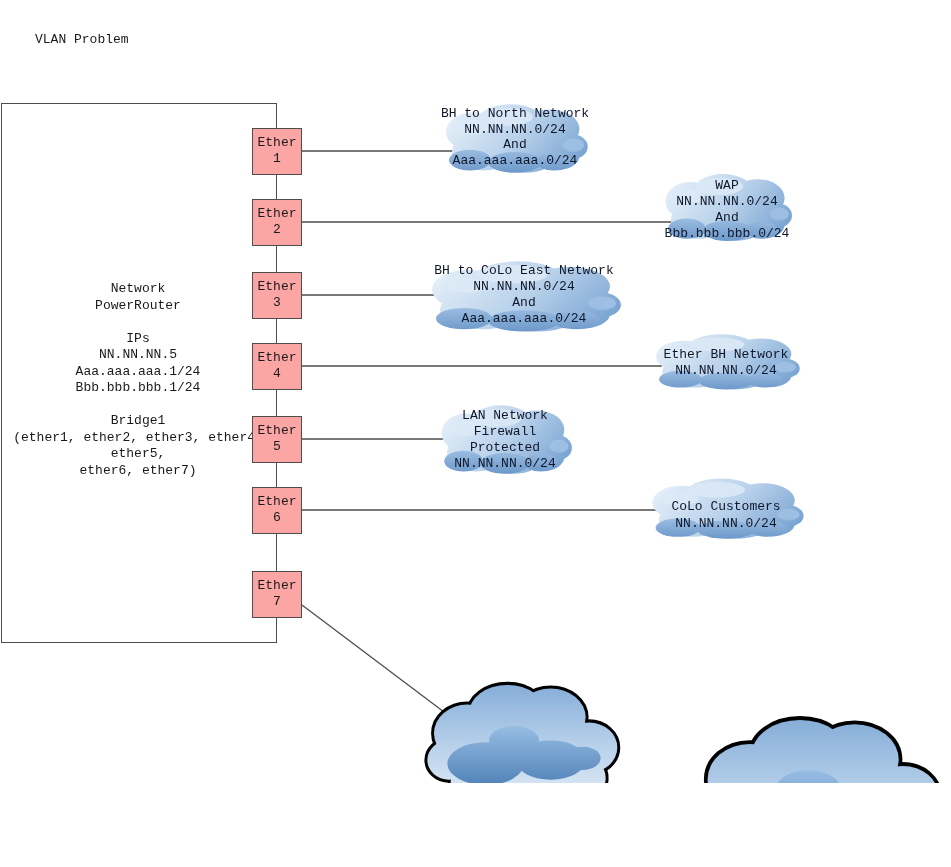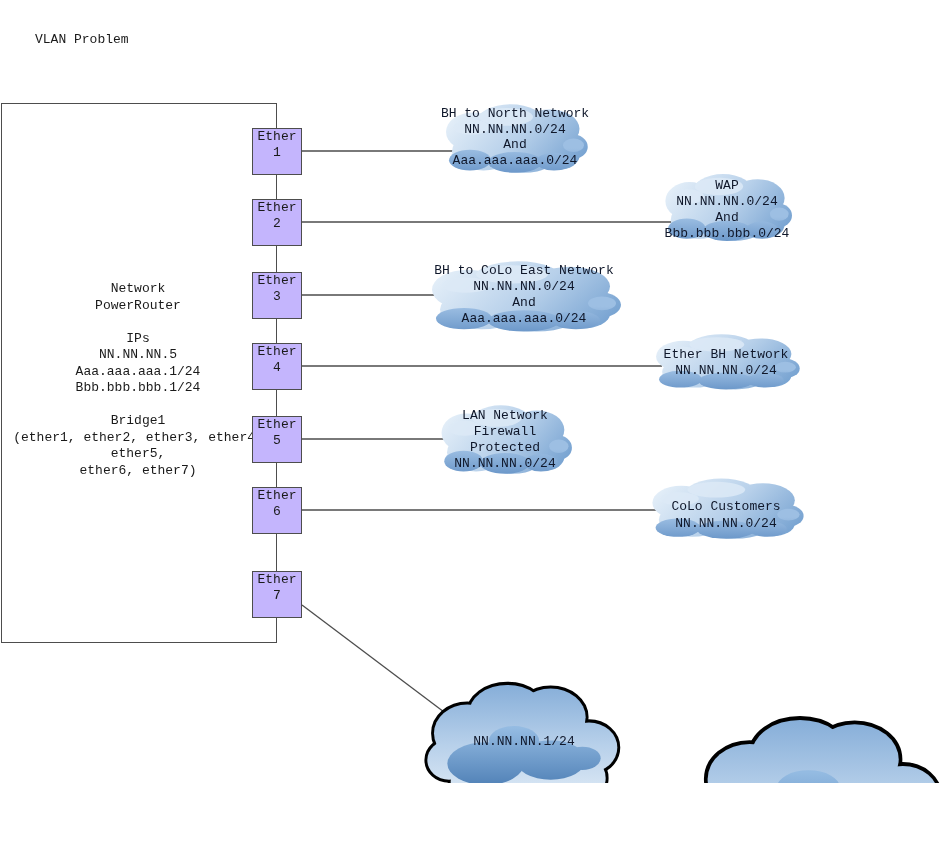--- a/index.html
+++ b/index.html
@@ -11,23 +11,23 @@
   .router-box{
     position:absolute;left:1px;top:75px;width:276px;height:540px;
     border:1.4px solid #4d4d4d;box-sizing:border-box;background:transparent;
   }
   .router-text{
     position:absolute;left:8px;top:253px;width:260px;text-align:center;
     font-size:13px;line-height:16.5px;z-index:2;
   }
   .spacer{height:16.5px;}
   .port{
-    position:absolute;left:252px;width:50px;height:47px;background:#c4b5fd;
+    position:absolute;left:252px;width:50px;height:47px;background:#fca5a5;
     border:1.4px solid #4d4d4d;box-sizing:border-box;text-align:center;
-    font-size:13px;line-height:16px;z-index:3;
+    font-size:13px;line-height:16px;padding-top:6px;z-index:3;
   }
   .lines-svg{position:absolute;left:0;top:0;width:951px;height:867px;z-index:1;}
   .bolt-svg{position:absolute;left:0;top:0;width:951px;height:867px;z-index:4;}
   .cloud{position:absolute;z-index:2;}
   .cloud > svg{position:absolute;left:0;top:0;width:100%;height:100%;}
   .cloud-text{
     position:absolute;left:0;right:0;top:0;text-align:center;
     font-size:13px;line-height:16px;color:#0f172a;z-index:1;
   }
   .defs-holder{position:absolute;width:0;height:0;}
@@ -232,21 +232,20 @@
       <div>CoLo Customers</div>
       <div>NN.NN.NN.0/24</div>
     </div>
   </div>
 
   <div class="cloud" style="left:424px;top:648px;width:200px;height:152px">
     <svg viewBox="0 0 240 170" preserveAspectRatio="none" xmlns="http://www.w3.org/2000/svg" xmlns:xlink="http://www.w3.org/1999/xlink">
         <use href="#bigCloud" xlink:href="#bigCloud"></use>
       </svg>
     <div class="cloud-text" style="padding-top:58px;line-height:16.5px">
-      <div>NN.NN.NN.1/24</div>
     </div>
   </div>
 
   <div class="cloud" style="left:695px;top:681px;width:252px;height:186px">
     <svg viewBox="0 0 240 170" preserveAspectRatio="none" xmlns="http://www.w3.org/2000/svg" xmlns:xlink="http://www.w3.org/1999/xlink">
         <use href="#bigCloud" xlink:href="#bigCloud"></use>
       </svg>
     <div class="cloud-text" style="padding-top:72px;line-height:16.5px">
       <div>Happy</div>
       <div>Internet!</div>

